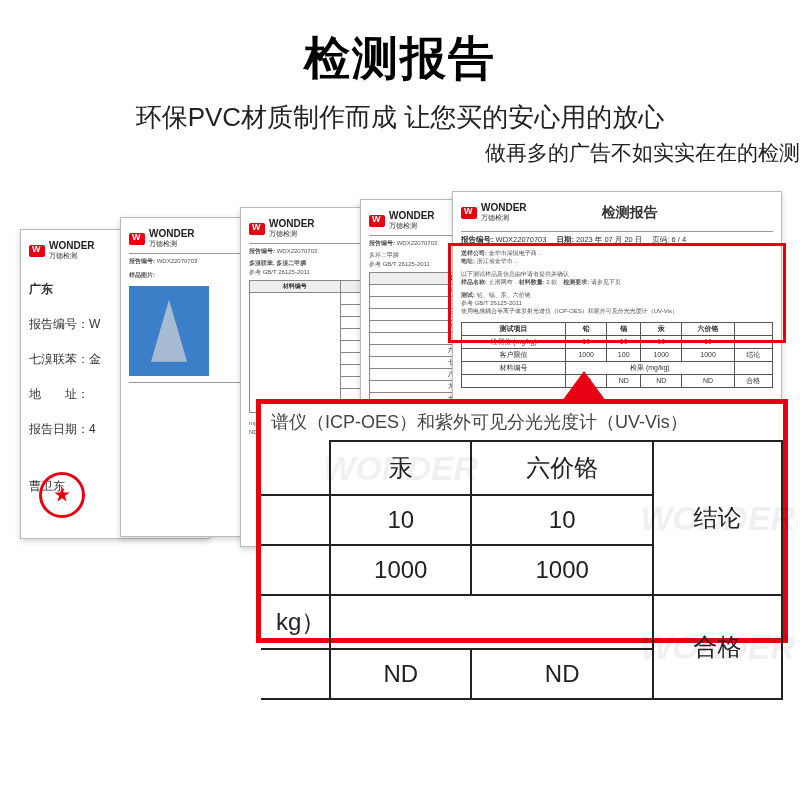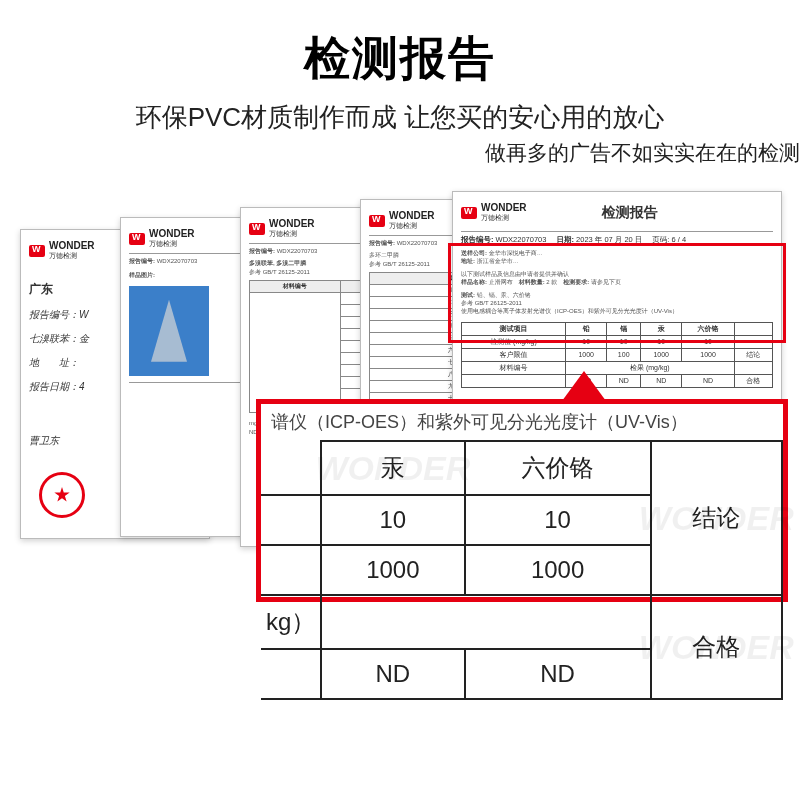--- a/index.html
+++ b/index.html
@@ -70,21 +70,21 @@
   .doc hr { border: none; border-top: 1px solid #999; margin: 3px 0; }
   .doc .tiny { font-size: 6px; color: #555; line-height: 1.4; }
 
   #doc1 { left: 20px;  top: 44px;  width: 190px; height: 310px; z-index: 1; }
   #doc2 { left: 120px; top: 32px;  width: 190px; height: 320px; z-index: 2; }
   #doc3 { left: 240px; top: 22px;  width: 200px; height: 340px; z-index: 3; }
   #doc4 { left: 360px; top: 14px;  width: 200px; height: 350px; z-index: 4; }
   #doc5 { left: 452px; top: 6px;   width: 330px; height: 250px; z-index: 5; }
 
   #doc1 .big-title { font-size: 12px; font-weight: 700; margin: 20px 0 8px; }
-  #doc1 .line { margin: 10px 0 4px; font-size: 10px; font-style: italic; }
+  #doc1 .line { margin: 18px 0 4px; font-size: 12px; }
   .stamp {
     width: 46px; height: 46px; border: 3px solid #e60012; border-radius: 50%;
     position: absolute; left: 18px; bottom: 20px;
   }
   .stamp::after {
     content: ""; position: absolute; left: 12px; top: 12px;
     width: 16px; height: 16px; background: #e60012;
     clip-path: polygon(50% 0,61% 35%,98% 35%,68% 57%,79% 91%,50% 70%,21% 91%,32% 57%,2% 35%,39% 35%);
   }
 
@@ -117,21 +117,21 @@
     left: 448px; top: 58px;
     width: 338px; height: 100px;
     border: 3px solid #e60012;
     z-index: 10;
     pointer-events: none;
   }
 
   .zoom-box {
     position: absolute;
     left: 256px; top: 214px;
-    width: 532px; height: 203px;
+    width: 532px; height: 244px;
     border: 5px solid #e60012;
     background: #fff;
     z-index: 20;
   }
   .arrow-up {
     position: absolute;
     left: 562px; top: 186px;
     width: 0; height: 0;
     border-left: 22px solid transparent;
     border-right: 22px solid transparent;
@@ -149,21 +149,21 @@
     margin-top: 6px;
   }
   .zoom-table td {
     border: 2px solid #222;
     font-size: 24px;
     text-align: center;
     padding: 10px 4px;
     color: #222;
     position: relative;
   }
-  .zoom-table .narrow { width: 60px; text-align: left; padding-left: 5px; border-left: none; }
+  .zoom-table .narrow { width: 60px; text-align: left; padding-left: 15px; border-left: none; }
   .zoom-table .wm::after {
     content: "WONDER";
     position: absolute; inset: 0;
     display: flex; align-items: center; justify-content: center;
     color: rgba(0,0,0,.06);
     font-size: 34px; font-style: italic; font-weight: 700;
     pointer-events: none;
   }
 
   .footer {

